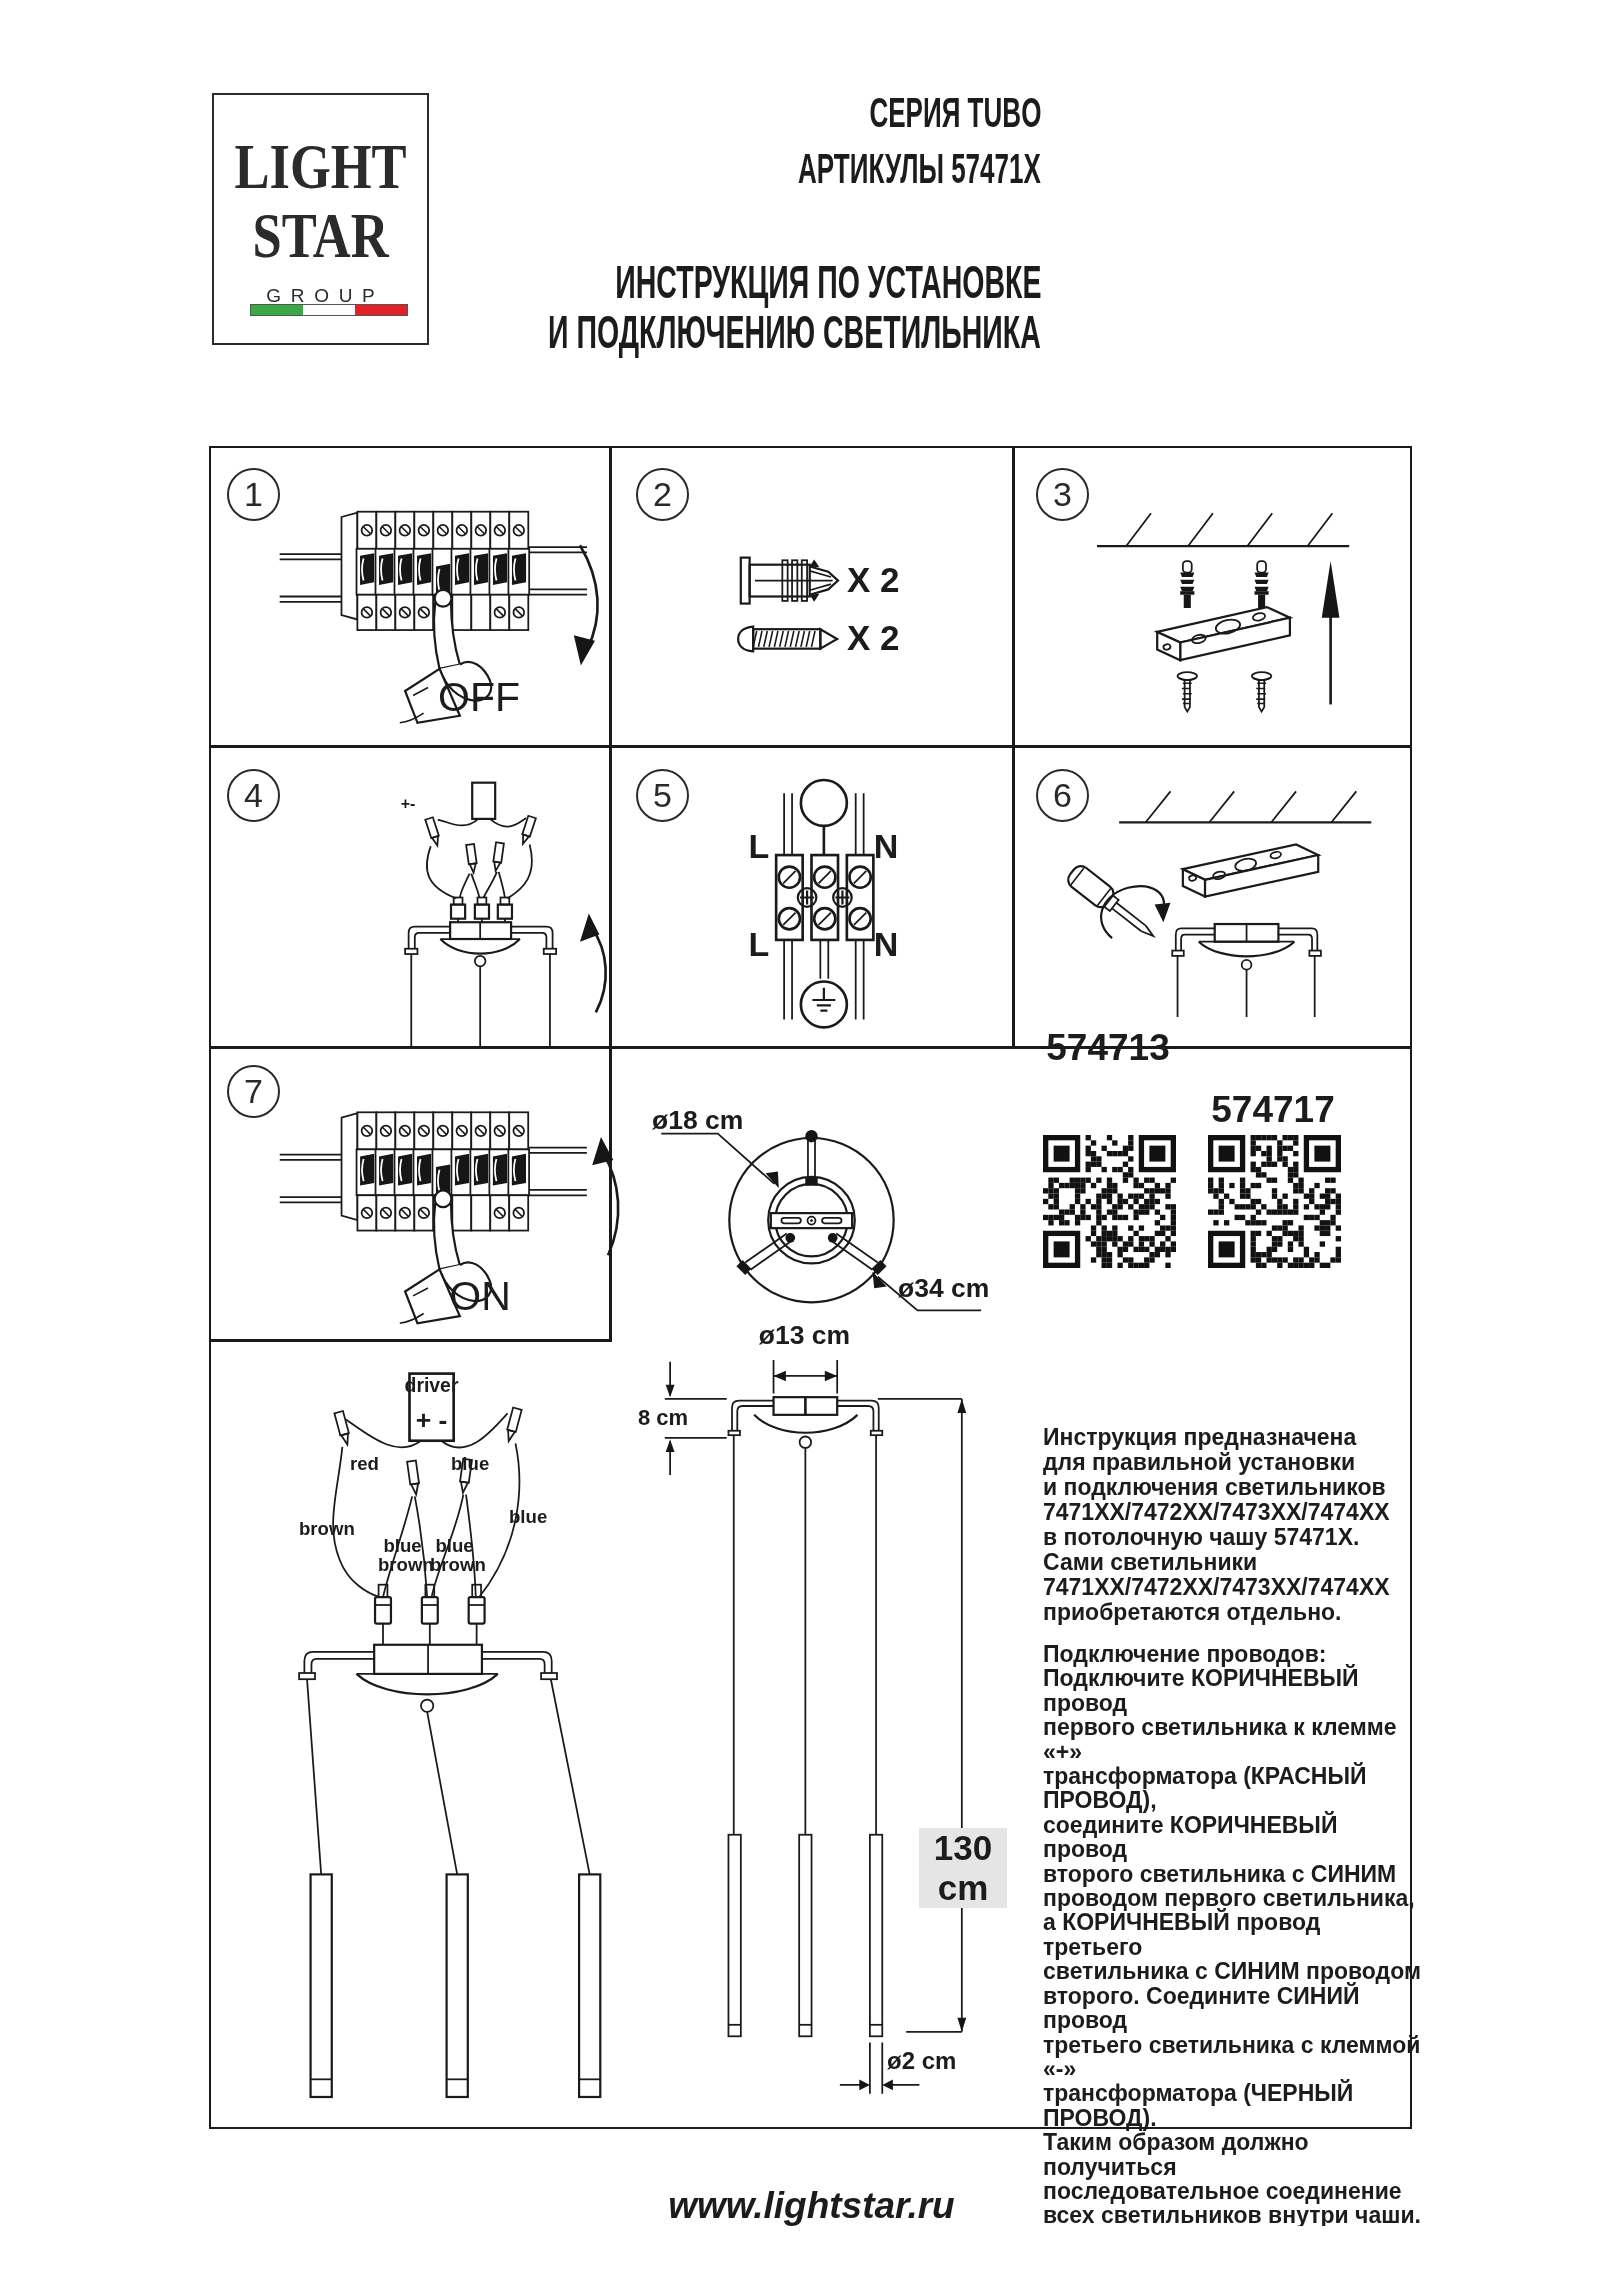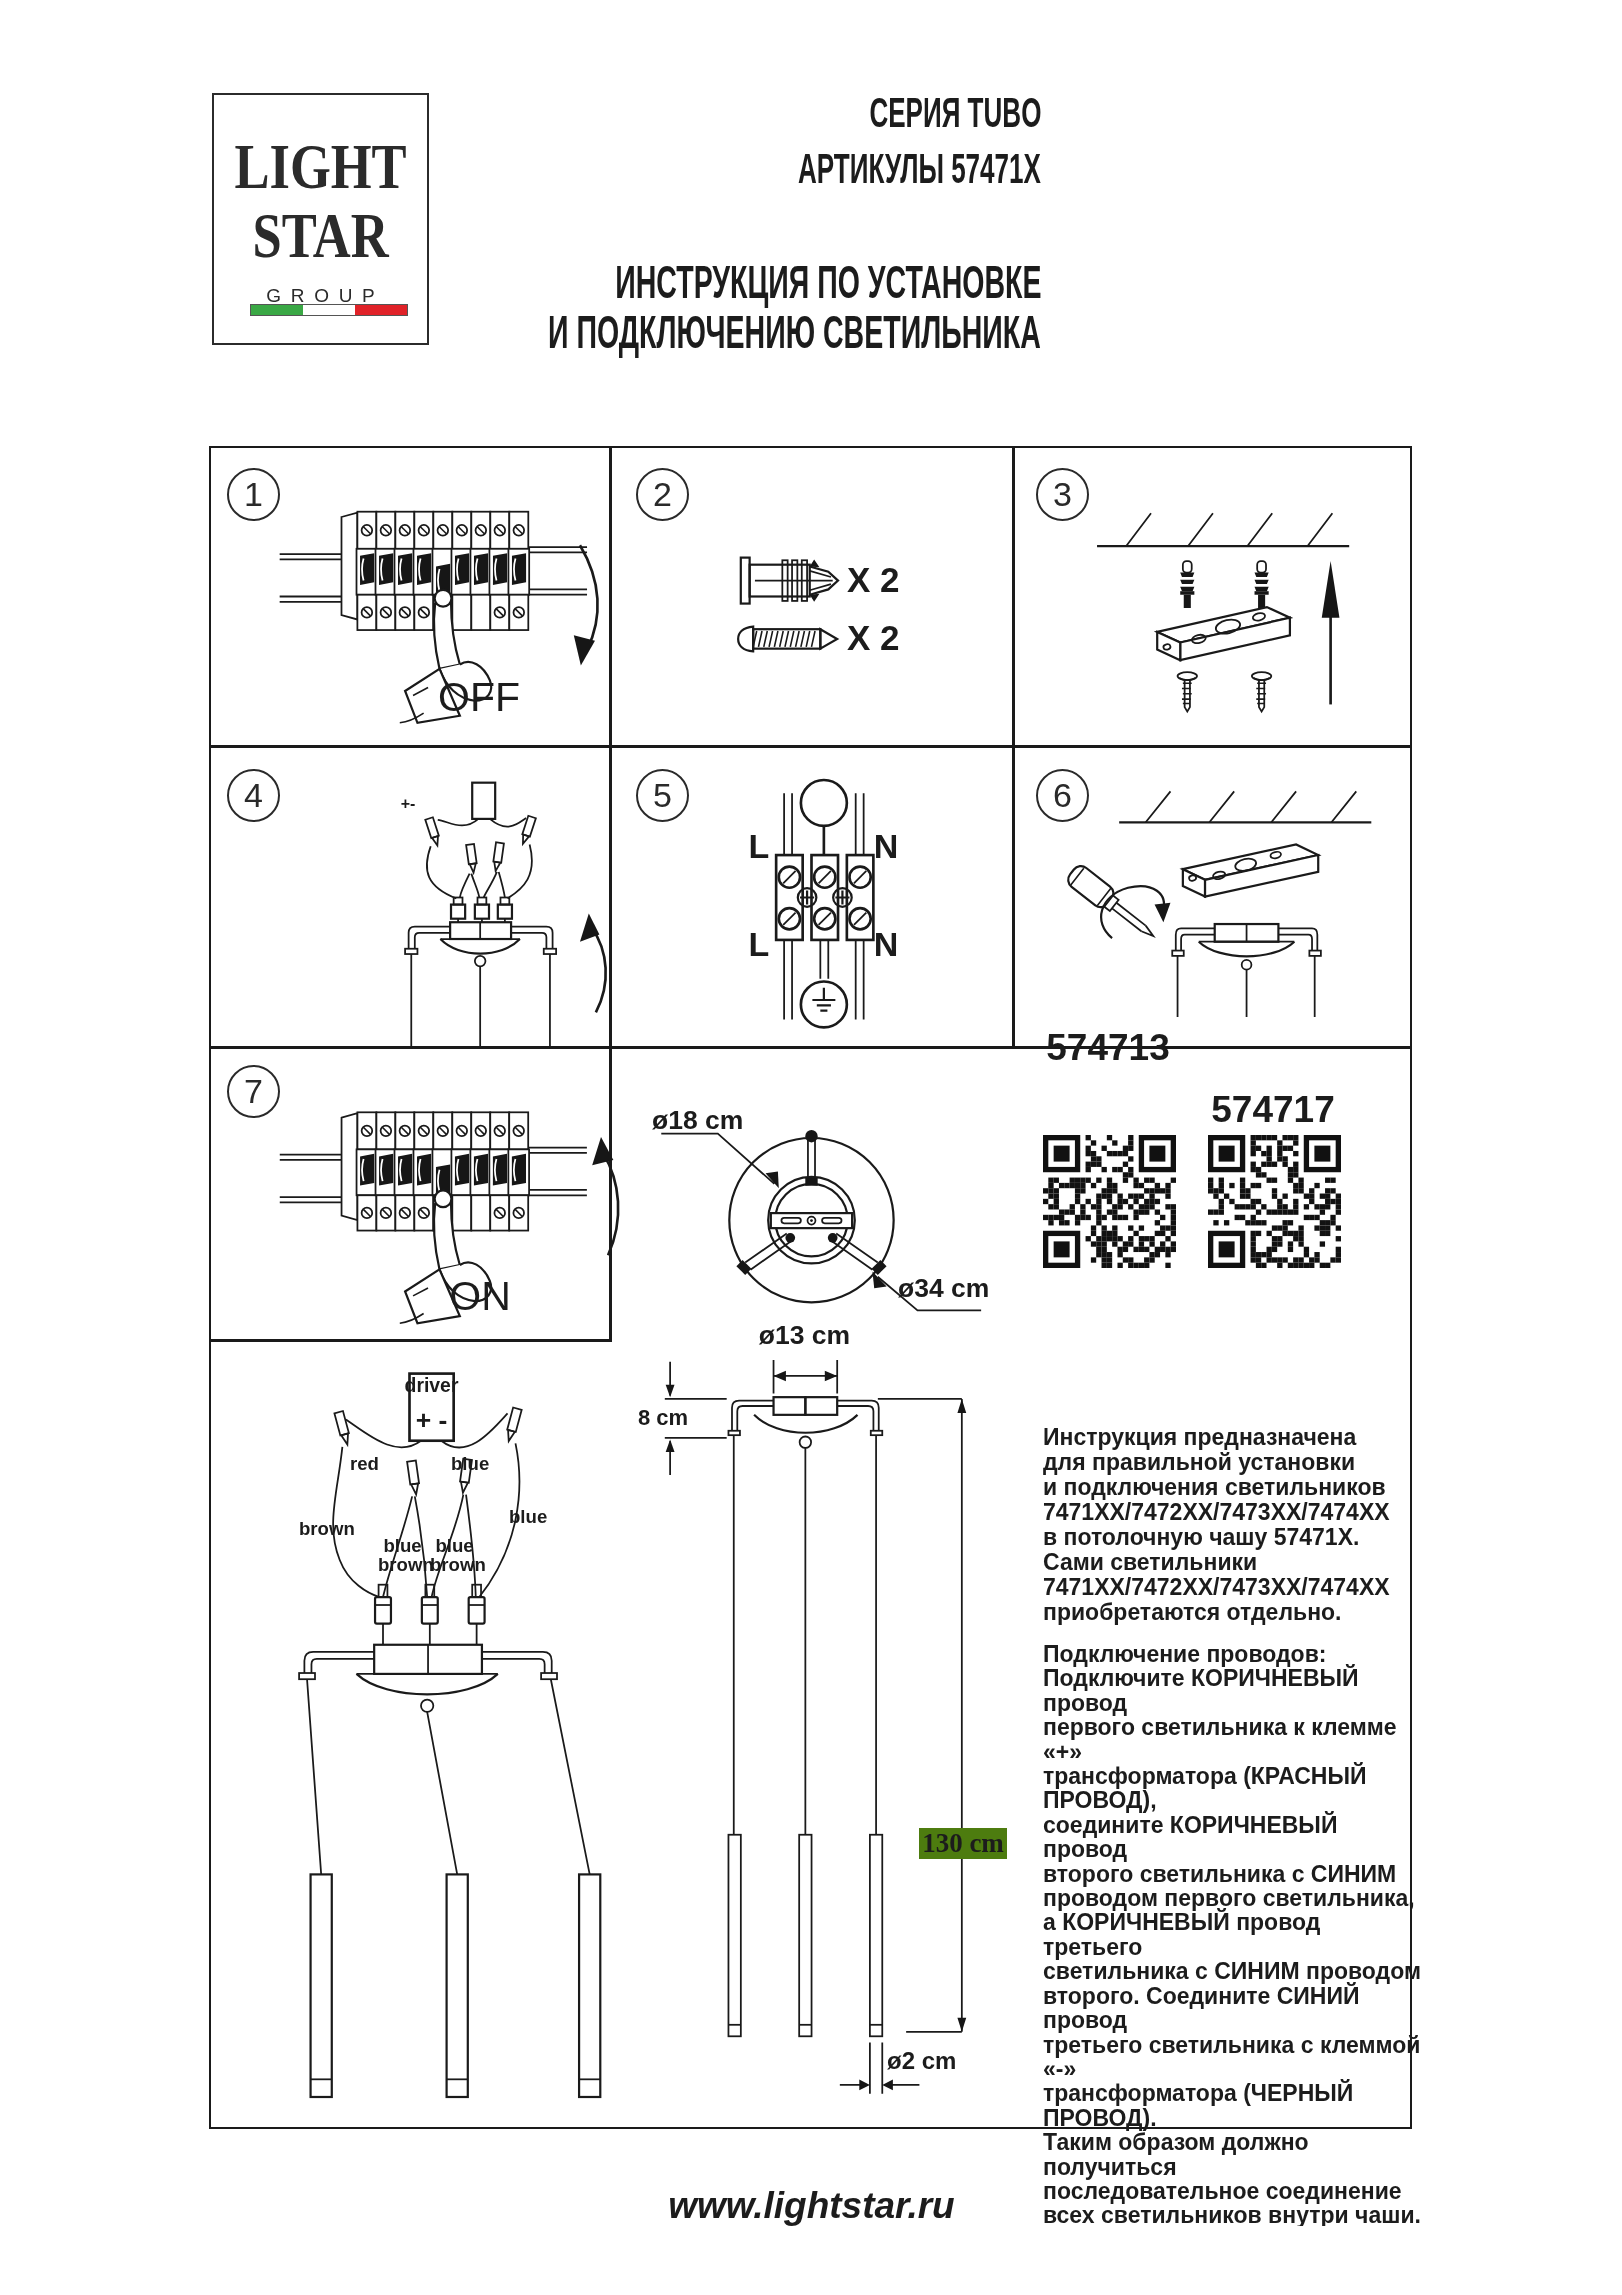--- a/index.html
+++ b/index.html
@@ -523,21 +523,21 @@
     <path d="M398,62 V778" class="s"></path>
     <path d="M393,78 H403 L398,62 Z M393,762 H403 L398,778 Z" class="fill"></path>
     <path d="M335,778 H398" class="s"></path>
 
     <path d="M294,790 V848 M308,790 V848" class="s"></path>
     <path d="M260,838 H292 M310,838 H350" class="s"></path>
     <path d="M294,838 L282,832 L282,844 Z M308,838 L320,832 L320,844 Z" class="fill"></path>
   </svg>
   <div class="lbl b ctr" style="left:758px;top:1320px;width:93px;font-size:26.5px;">ø13 cm</div>
   <div class="lbl b" style="left:638px;top:1405px;width:62px;font-size:22px;">8 cm</div>
-  <div class="lbl b ctr" style="left:919px;top:1828px;width:88px;font-size:27px;background:#4d7c0f;font-family:Liberation Serif, serif;">130 cm</div>
+  <div class="lbl b ctr" style="left:919px;top:1828px;width:88px;font-size:35px;background:#e5e5e5;">130 cm</div>
   <div class="lbl b" style="left:887px;top:2047px;width:80px;font-size:24px;">ø2 cm</div>
 
   <svg style="left:209px;top:1344px;" width="401" height="787" viewBox="0 0 454 890">
     <rect x="227" y="33" width="50" height="76" class="s3"></rect>
 
     <g transform="rotate(-15 152 96)">
       <rect x="147" y="76" width="10" height="26" class="s"></rect>
         <path d="M148,102 L152,114 L156,102 Z" class="s"></path>
     </g>
     <g transform="rotate(15 344 92)">

